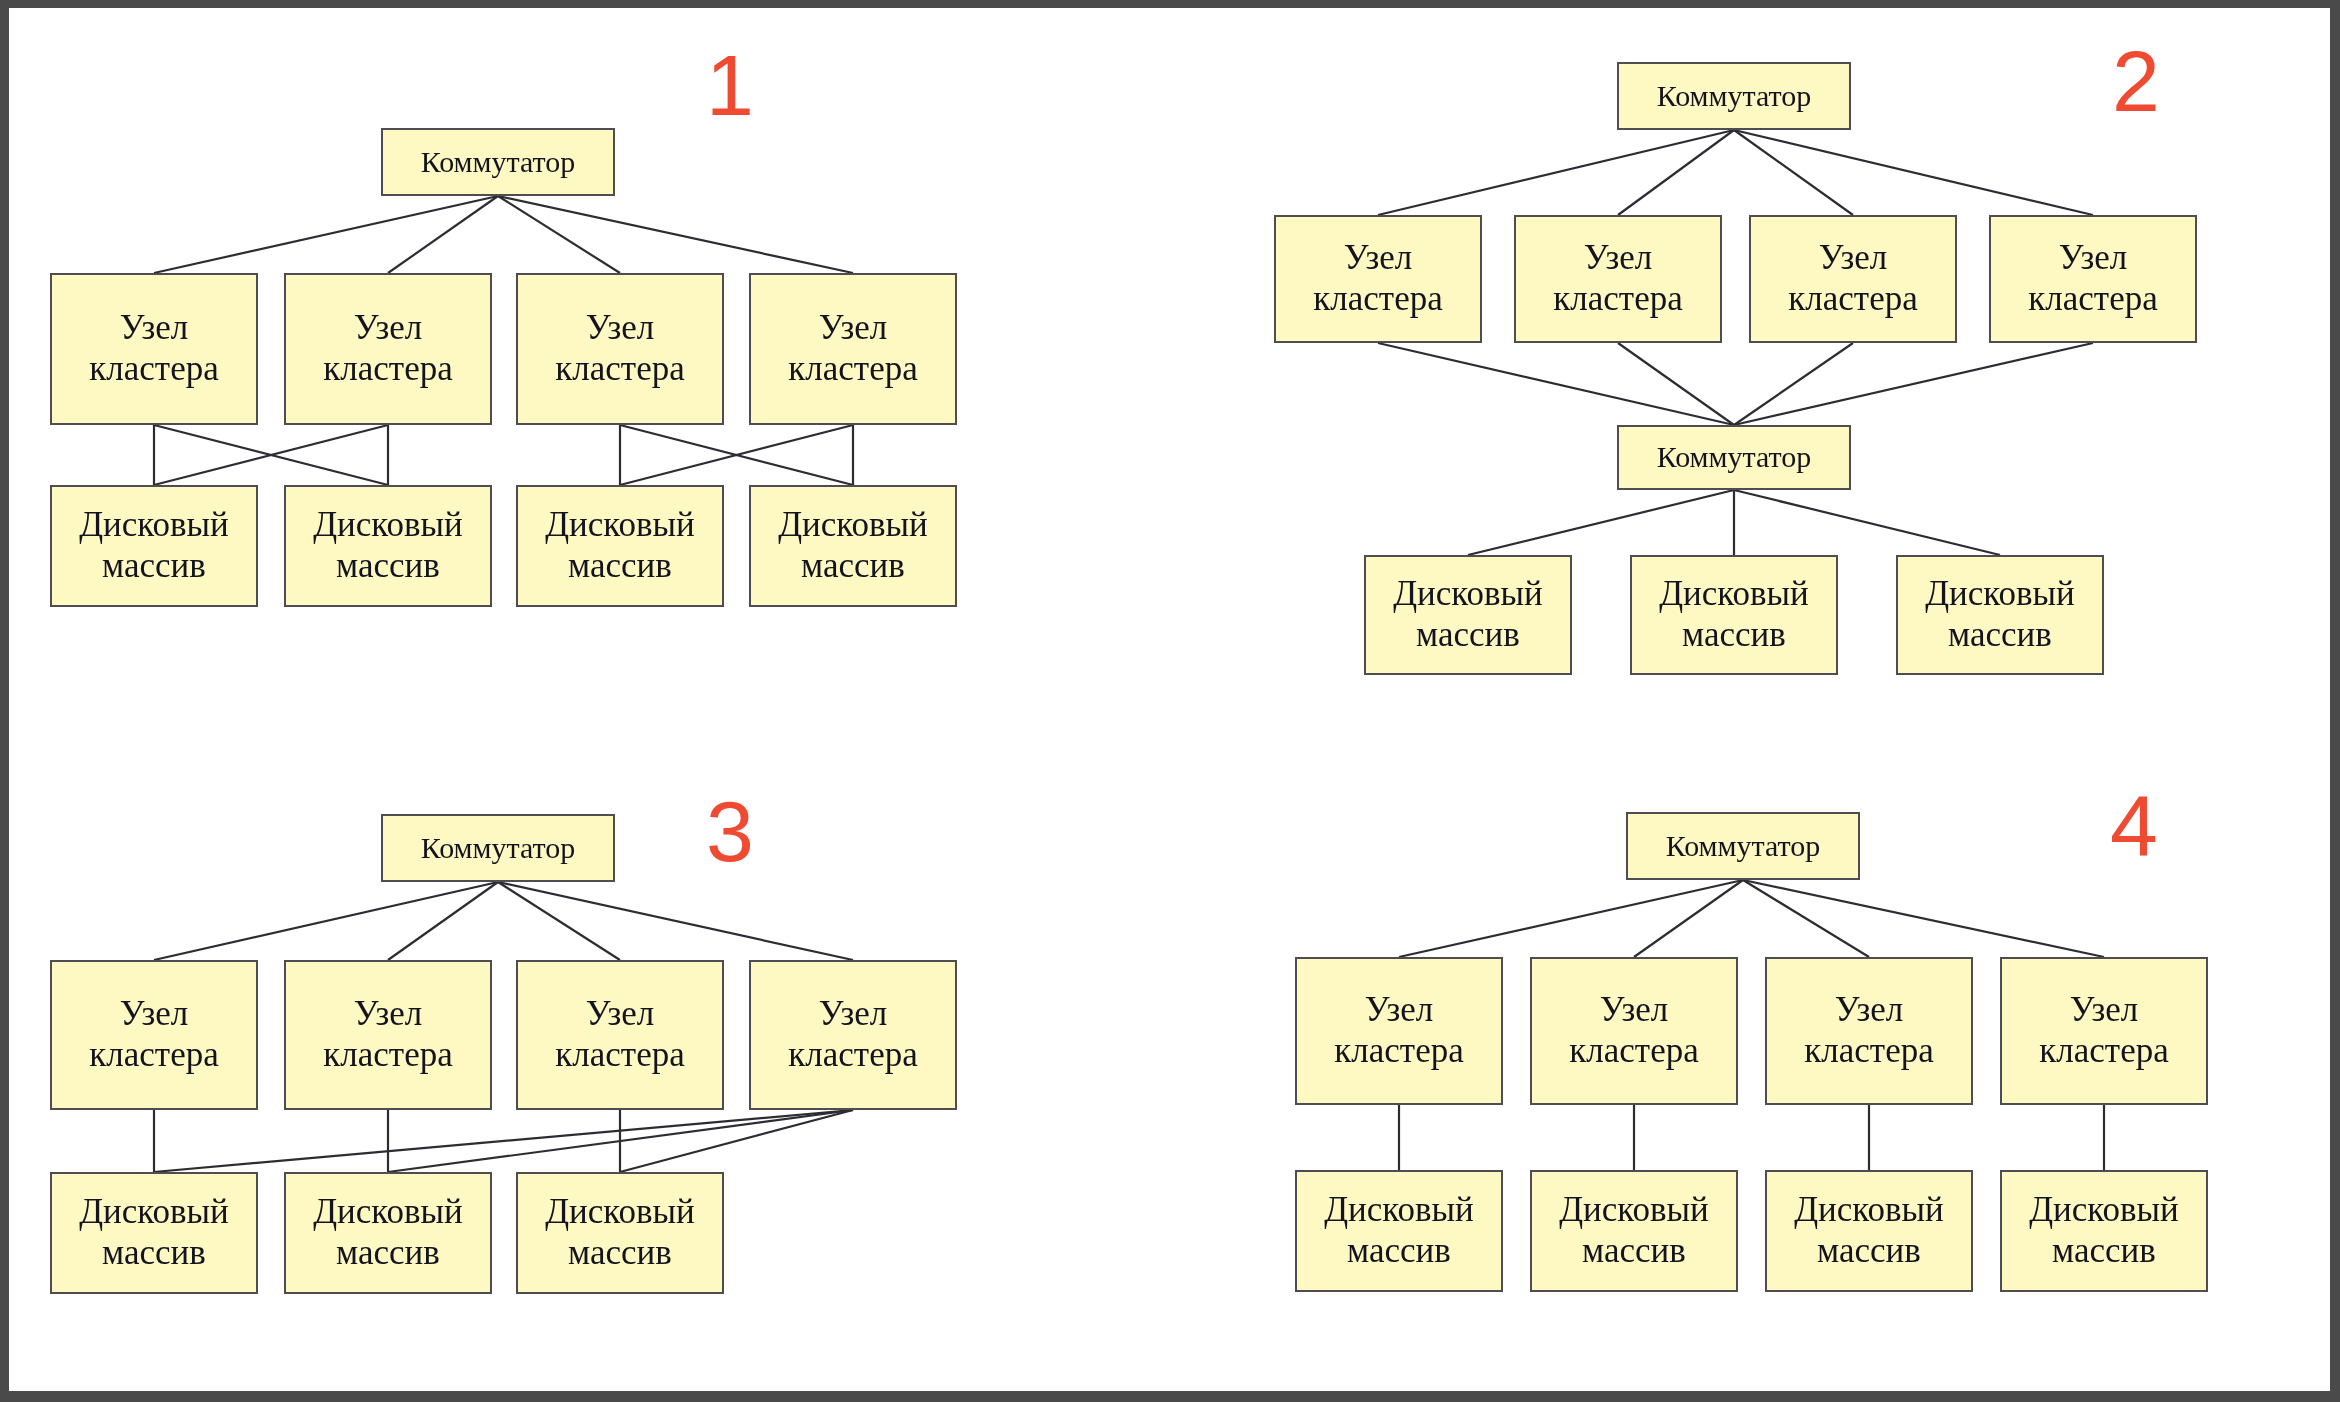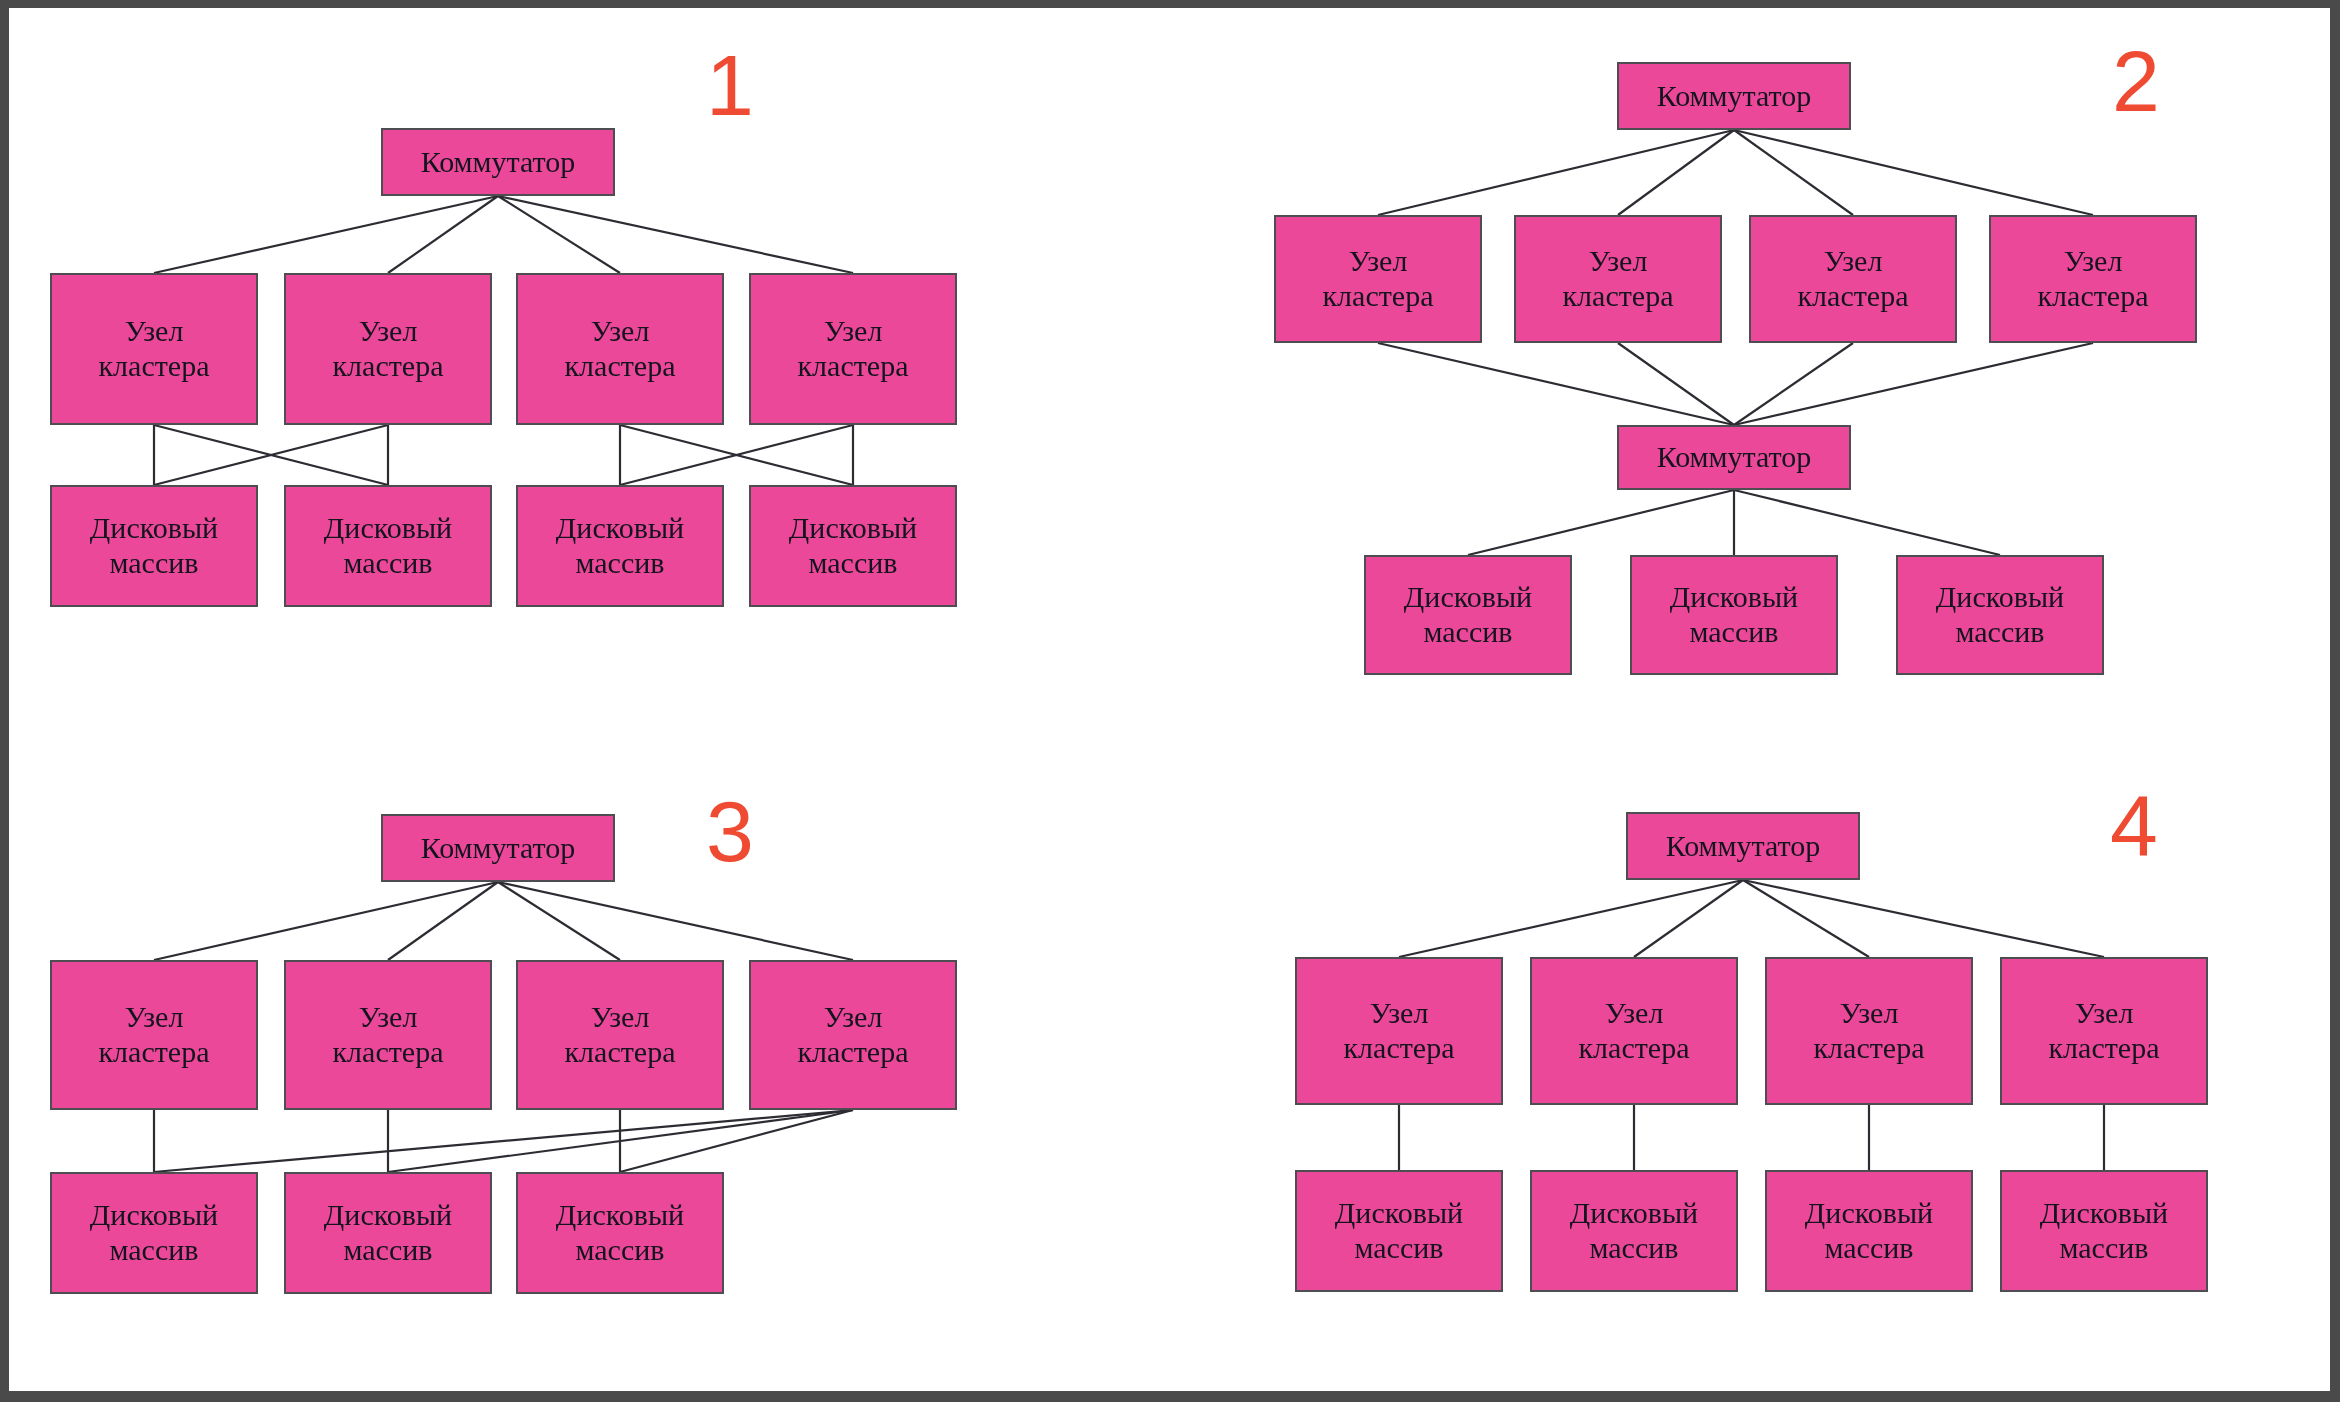--- a/index.html
+++ b/index.html
@@ -18,34 +18,34 @@
   .edge-left{position:absolute;left:0;top:0;width:9px;height:1402px;background:#4a4a4a;}
   .edge-top{position:absolute;left:0;top:0;width:2340px;height:8px;background:#4a4a4a;}
   .edge-right{position:absolute;right:0;top:0;width:10px;height:1402px;background:#4a4a4a;}
   .edge-bottom{position:absolute;left:0;bottom:0;width:2340px;height:11px;background:#4a4a4a;}
 
   .panel{position:absolute;}
 
   .node-box{
     position:absolute;
     border:2px solid #4d4d52;
-    background:#ec4899;
+    background:#fef9c3;
     box-sizing:border-box;
     display:flex;
     flex-direction:column;
     align-items:center;
     justify-content:center;
     color:#14141e;
     line-height:1.16;
     text-align:center;
     z-index:3;
   }
   .node-box .ln{display:block;white-space:nowrap;}
   .box-switch{font-size:30px;}
-  .box-two{font-size:30px;}
+  .box-two{font-size:35px;}
 
   svg.wires{position:absolute;left:0;top:0;overflow:visible;z-index:1;}
   svg.wires line{stroke:#2c2c33;stroke-width:2.2;}
 
   .panel-number{
     position:absolute;
     color:#ef4b33;
     font-family:"Liberation Sans","DejaVu Sans",sans-serif;
     font-size:86px;
     font-weight:400;

